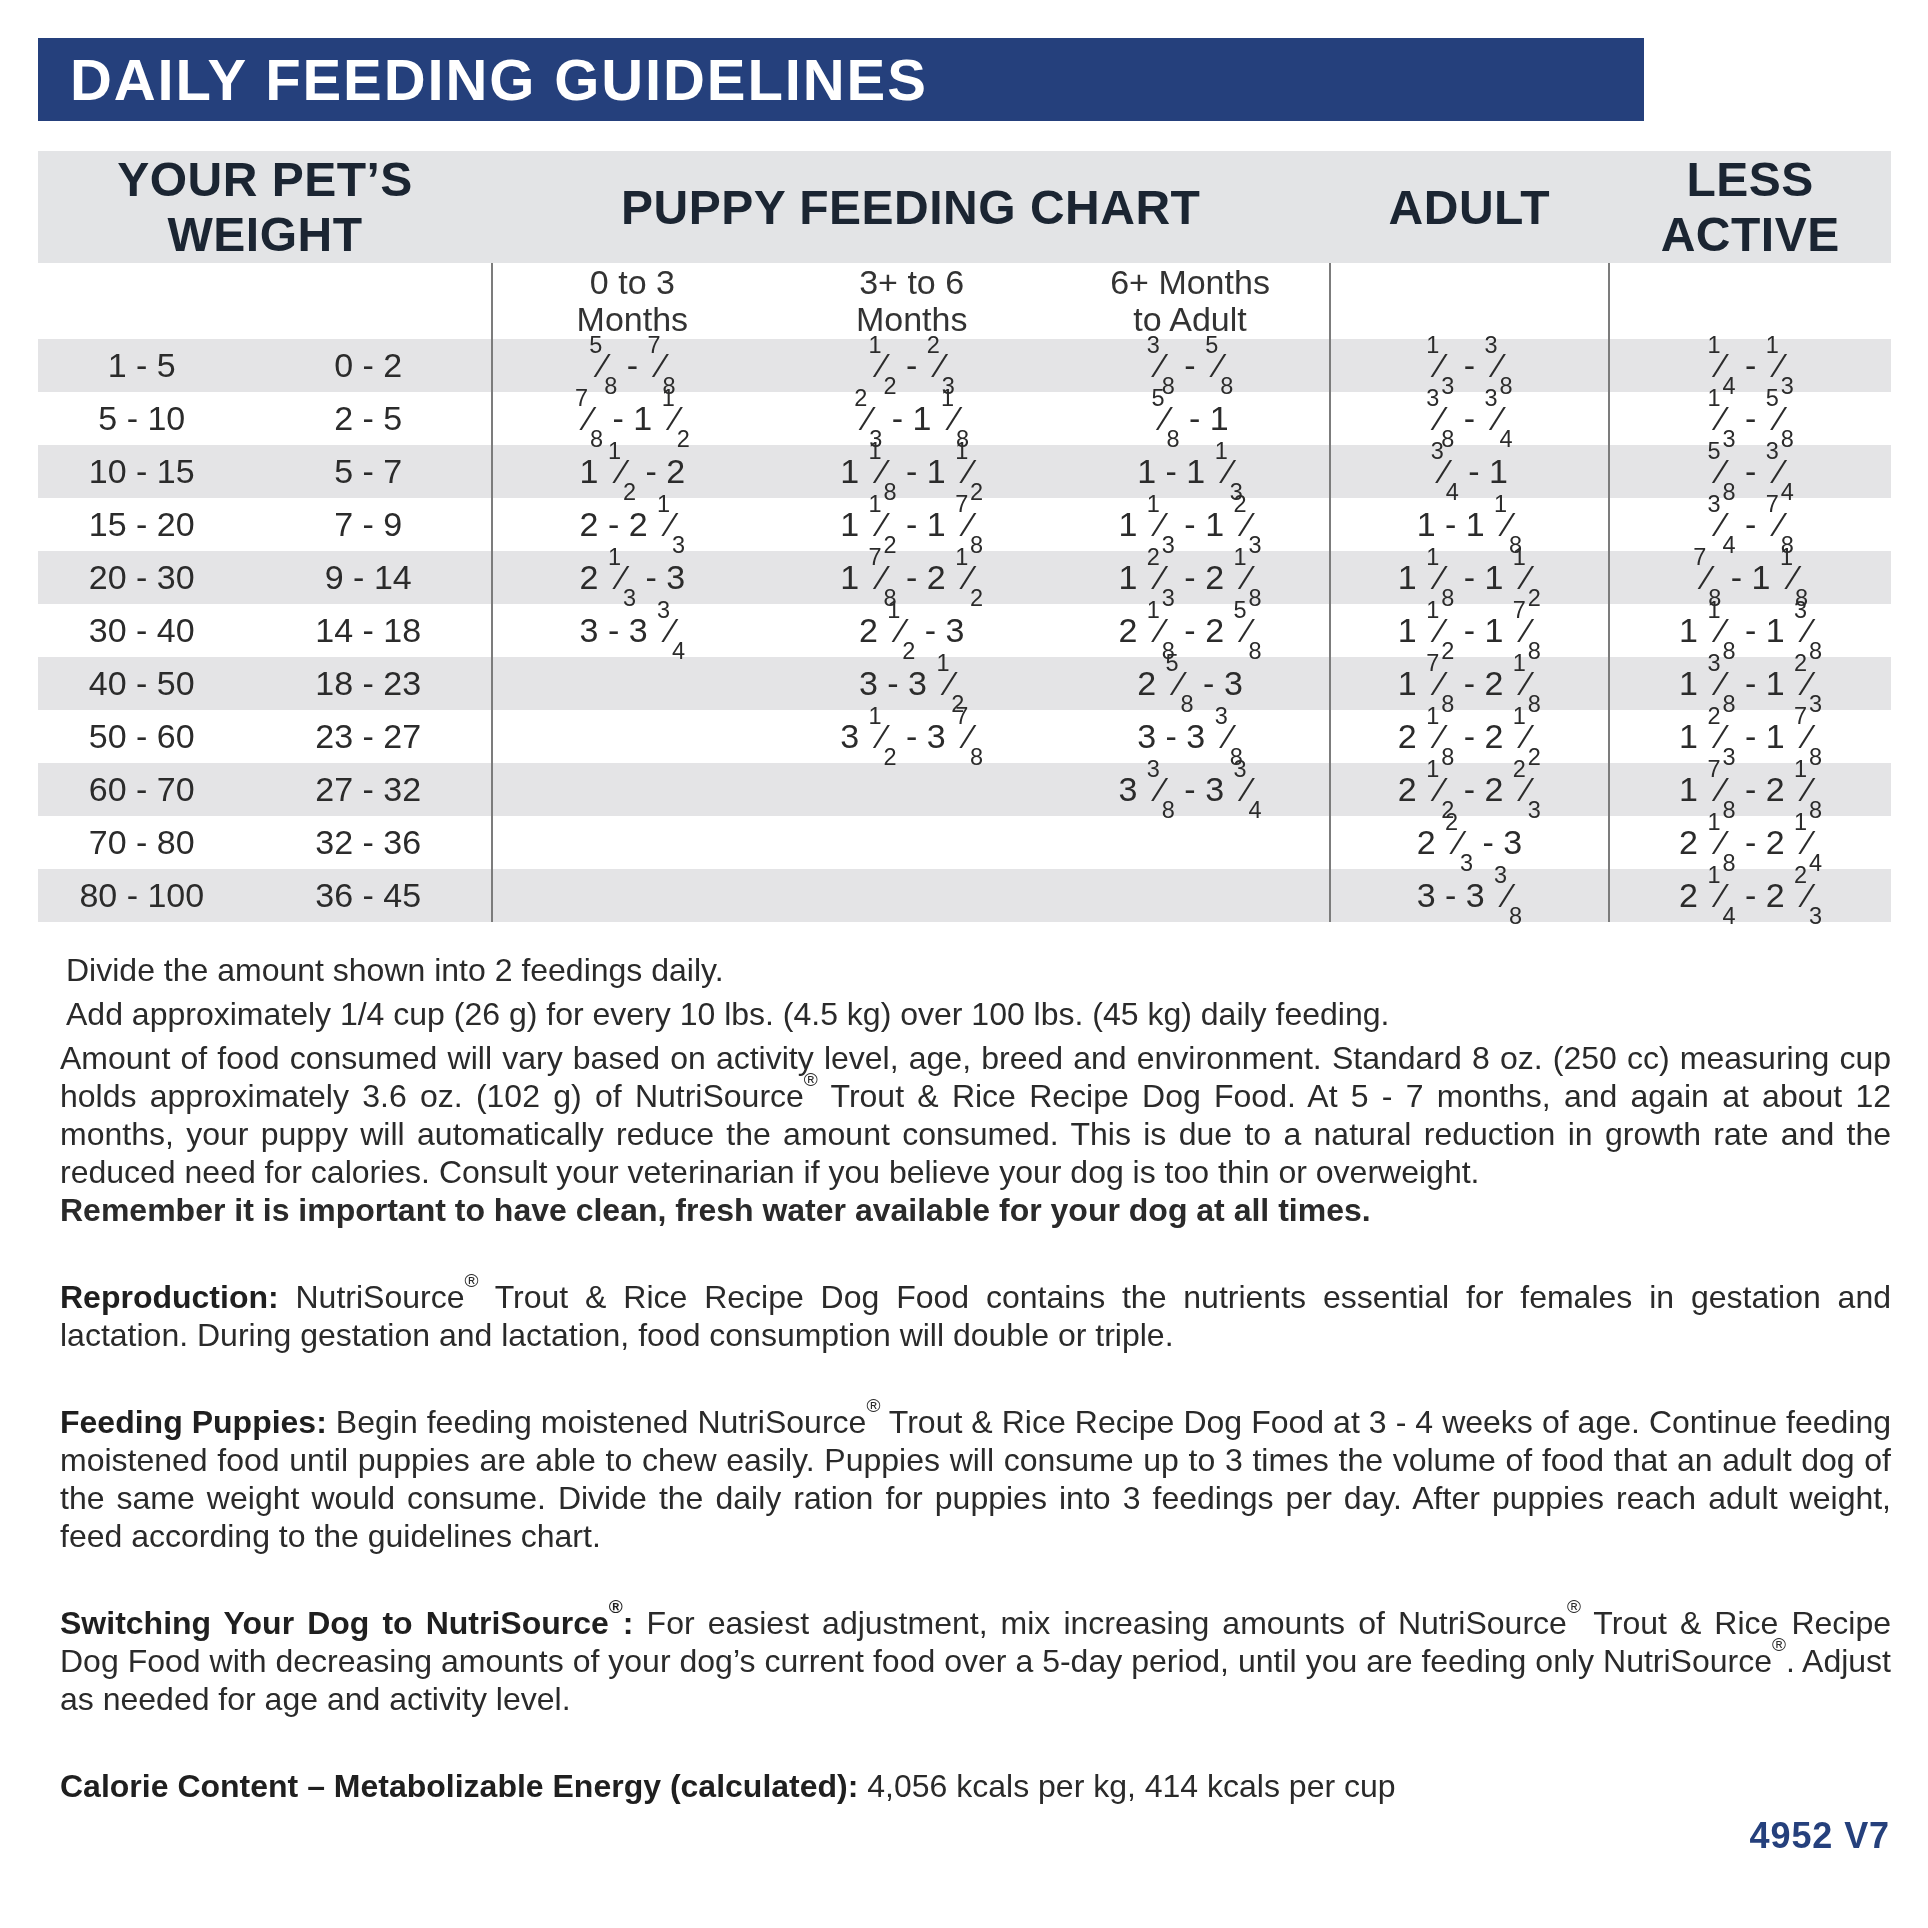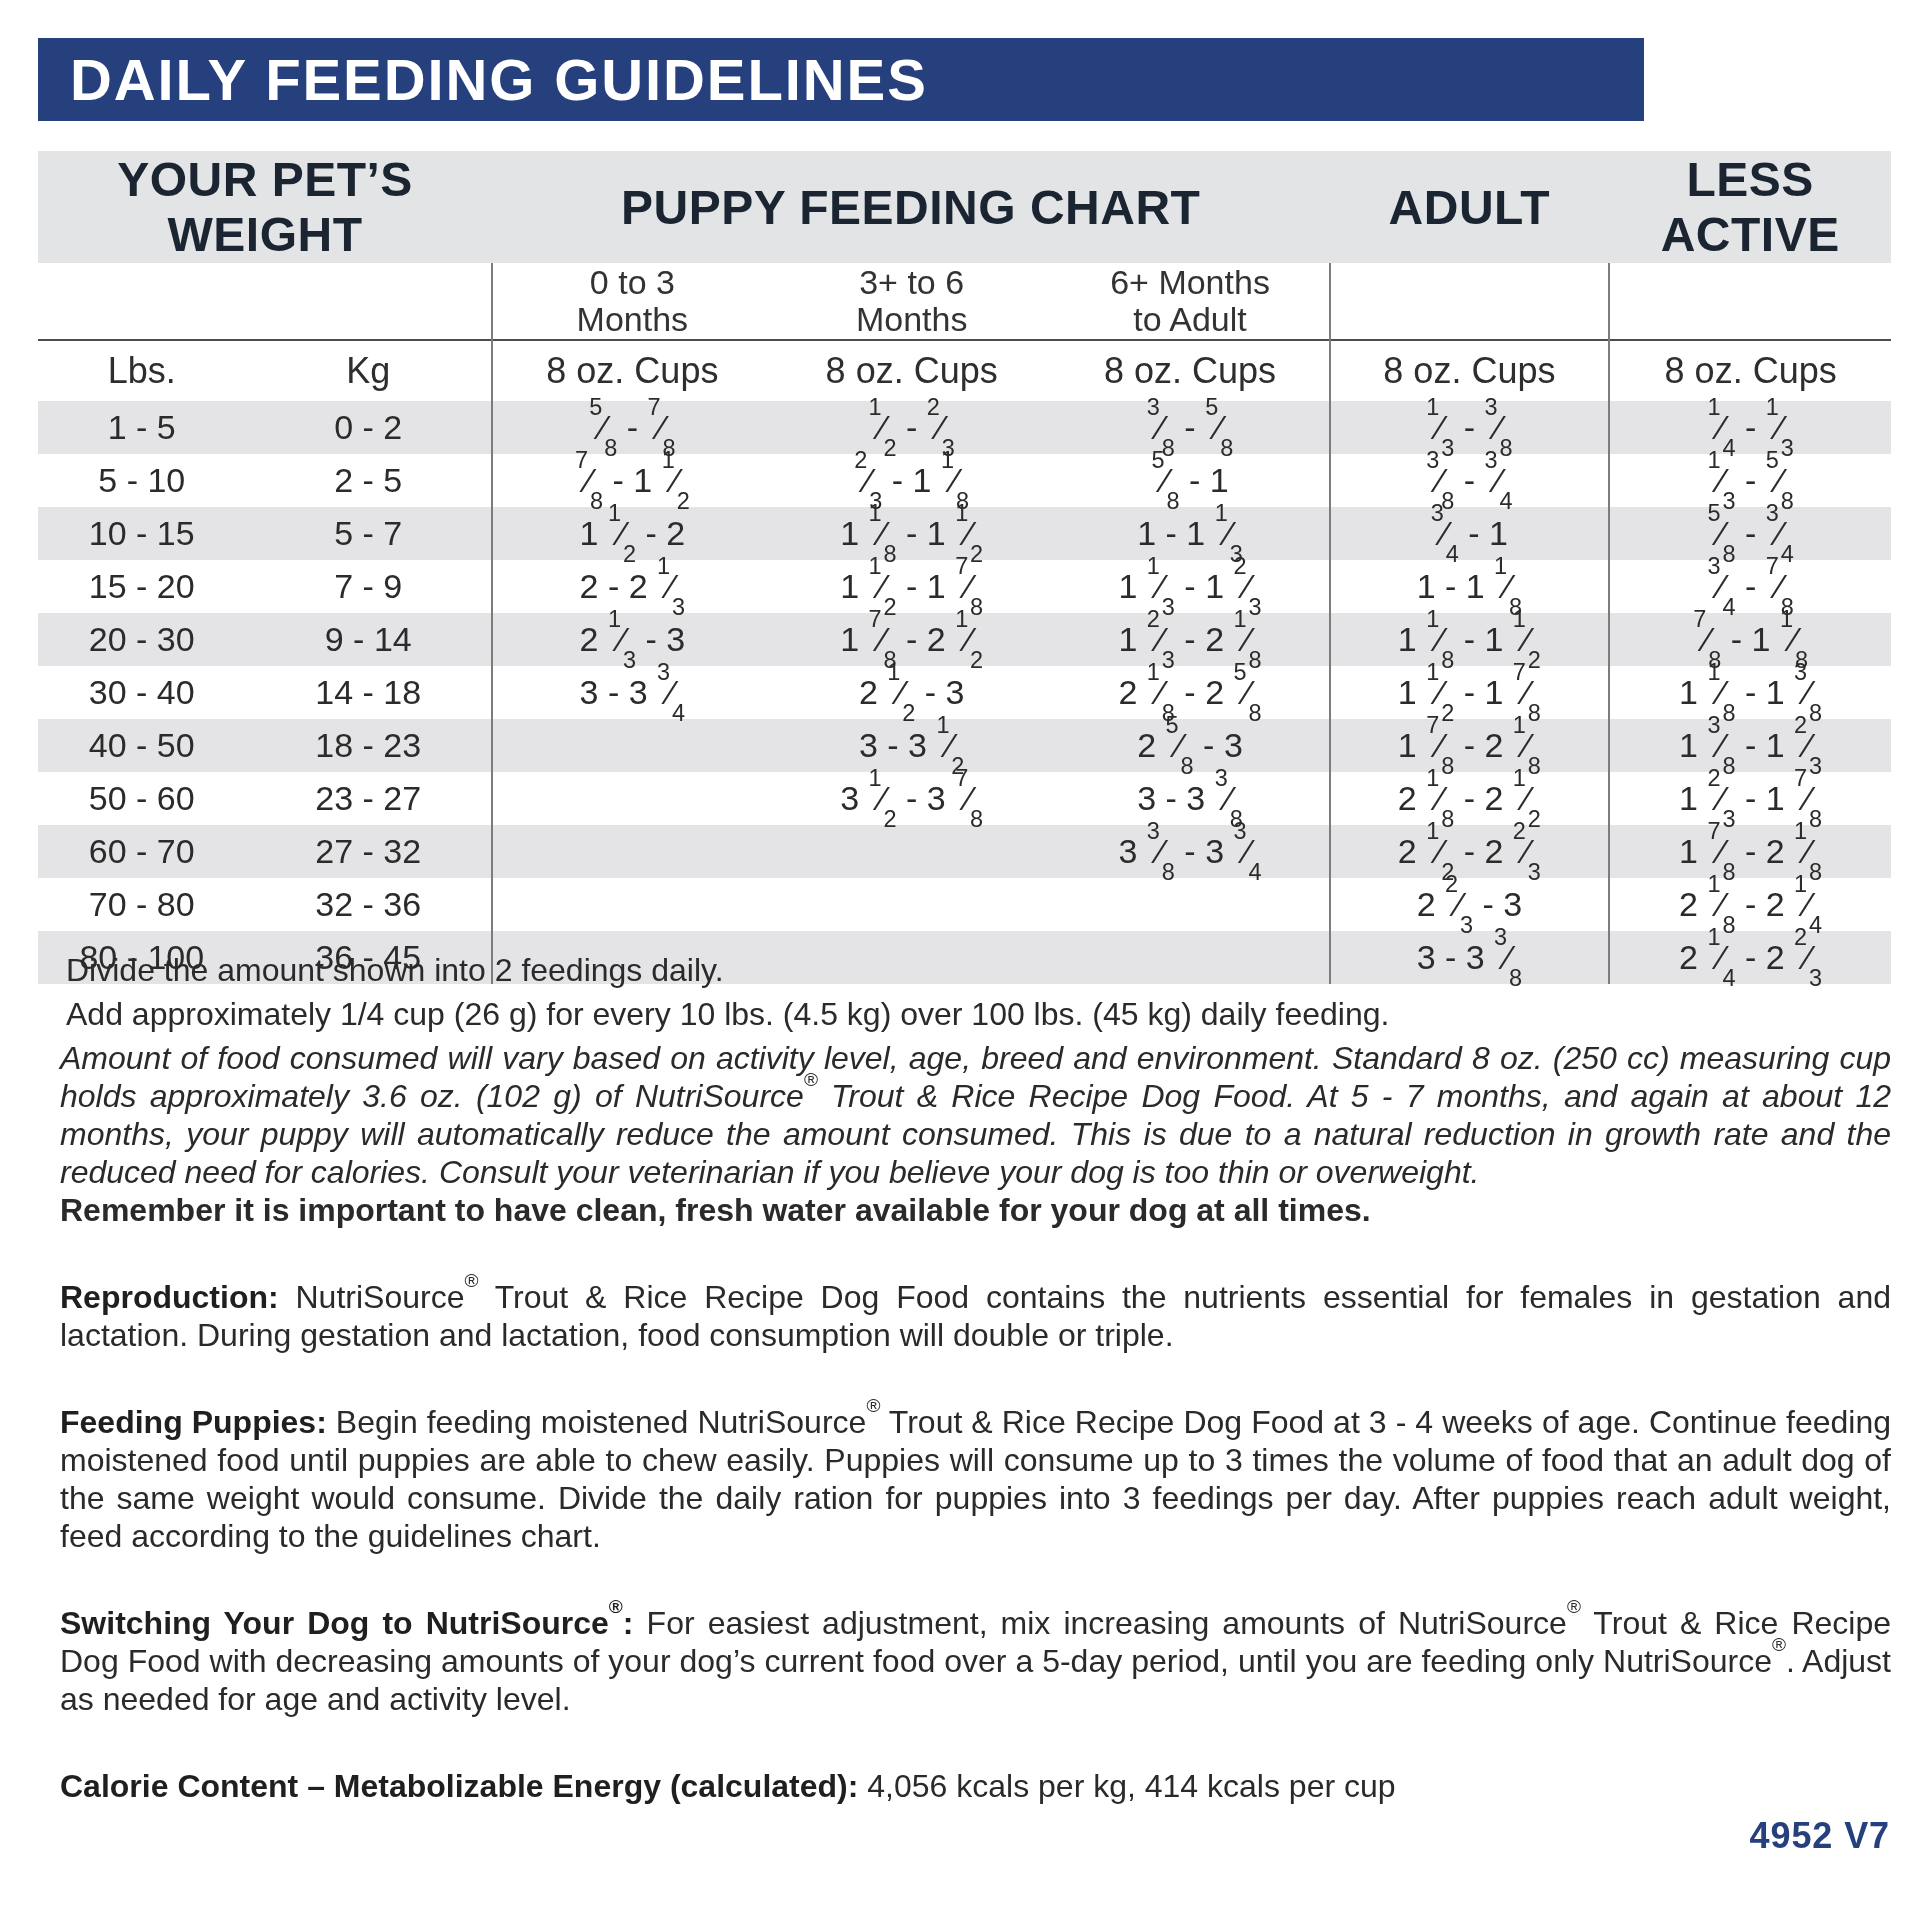--- a/index.html
+++ b/index.html
@@ -51,21 +51,21 @@
   .fr sup,.fr sub{font-size:23.5px;position:relative;line-height:0;}
   .fr sup{top:-11.3px;margin-right:-1.9px;}
   .fr sub{top:9.4px;margin-left:-1.9px;}
   .fr .sl{font-size:34px;}
 
   
   .notes{
     position:absolute;left:60px;top:945px;width:1831px;
     font-size:32px;line-height:38px;color:#2a2a2a;
   }
-  .notes .para{text-align:justify;margin:0;font-style:italic;}
+  .notes .para{text-align:justify;margin:0;}
   .notes .line{margin:6px;}
   .notes .bold-line{font-weight:bold;margin:0;}
   .section-para{margin:49px 0 0 0;text-align:justify;}
   .section-para b,.notes b{color:#1f1f1f;}
   .kv-block{margin:49px 0 0 0;}
   .kv{margin:0;text-align:left;}
   sup.reg{font-size:19px;line-height:0;position:relative;top:-9.4px;}
 
   .doc-code{
     position:absolute;right:38px;top:1815px;
@@ -109,29 +109,20 @@
           <div>3+ to 6</div>
           <div>Months</div>
         </td>
         <td>
           <div>6+ Months</div>
           <div>to Adult</div>
         </td>
         <td class="vl"></td>
         <td class="vl"></td>
       </tr>
-      <tr class="units-row">
-        <td>Lbs.</td>
-        <td>Kg</td>
-        <td class="vl">8 oz. Cups</td>
-        <td>8 oz. Cups</td>
-        <td>8 oz. Cups</td>
-        <td class="vl">8 oz. Cups</td>
-        <td class="vl">8 oz. Cups</td>
-      </tr>
     </thead>
     <tbody id="feeding-rows">
         <tr class="stripe">
           <td>1 - 5</td>
           <td>0 - 2</td>
           <td class="vl"><span class="fr"><sup>5</sup><span class="sl">⁄</span><sub>8</sub></span> - <span class="fr"><sup>7</sup><span class="sl">⁄</span><sub>8</sub></span></td>
           <td><span class="fr"><sup>1</sup><span class="sl">⁄</span><sub>2</sub></span> - <span class="fr"><sup>2</sup><span class="sl">⁄</span><sub>3</sub></span></td>
           <td><span class="fr"><sup>3</sup><span class="sl">⁄</span><sub>8</sub></span> - <span class="fr"><sup>5</sup><span class="sl">⁄</span><sub>8</sub></span></td>
           <td class="vl"><span class="fr"><sup>1</sup><span class="sl">⁄</span><sub>3</sub></span> - <span class="fr"><sup>3</sup><span class="sl">⁄</span><sub>8</sub></span></td>
           <td class="vl"><span class="fr"><sup>1</sup><span class="sl">⁄</span><sub>4</sub></span> - <span class="fr"><sup>1</sup><span class="sl">⁄</span><sub>3</sub></span></td>

